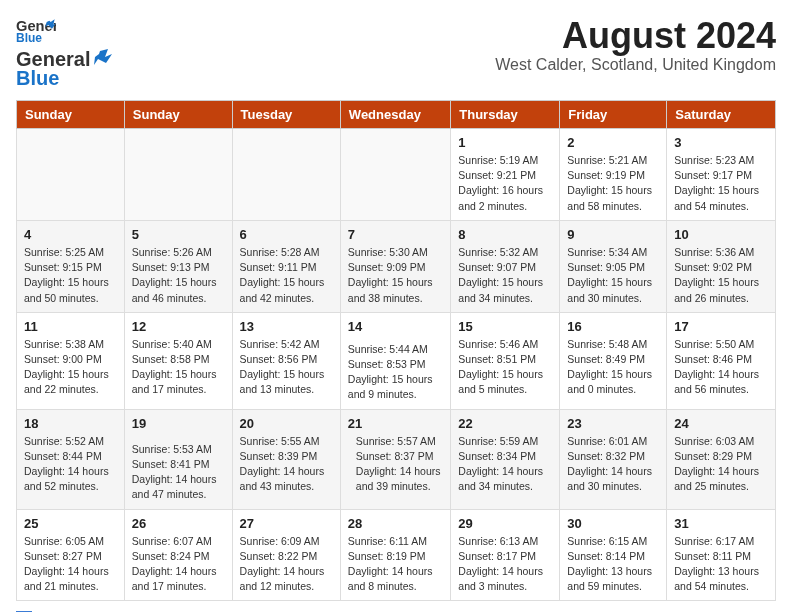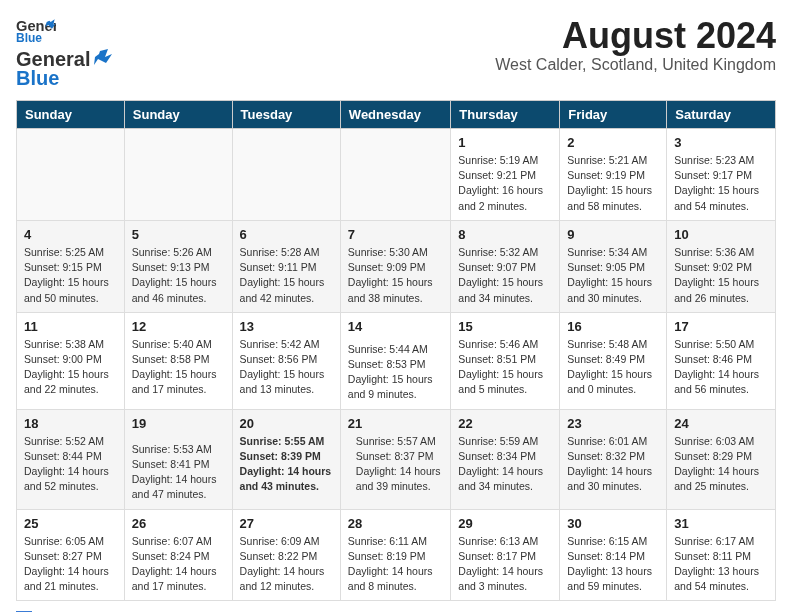--- a/index.html
+++ b/index.html
@@ -38,21 +38,21 @@
     .subtitle {
       font-size: 16px;
       color: #555;
     }
     .calendar-table {
       width: 100%;
       border-collapse: collapse;
       font-size: 11px;
     }
     .calendar-table th {
-      background-color: #0c4a6e;
+      background-color: #c2410c;
       color: #fff;
       text-align: left;
       padding: 6px 8px;
       font-size: 13px;
       font-weight: bold;
       border: 1px solid #ccc;
     }
     .calendar-table td {
       vertical-align: top;
       padding: 6px 7px;
@@ -272,21 +272,21 @@
         </td>
         <td>
           <span class="day-number">19</span>
           <div class="day-info" style="white-space: pre-line; margin-top: 11px;">Sunrise: 5:53 AM
 Sunset: 8:41 PM
 Daylight: 14 hours
 and 47 minutes.</div>
         </td>
         <td>
           <span class="day-number">20</span>
-          <div class="day-info" style="white-space: pre-line; font-weight: bold;">Sunrise: 5:55 AM
+          <div class="day-info" style="white-space: pre-line;">Sunrise: 5:55 AM
 Sunset: 8:39 PM
 Daylight: 14 hours
 and 43 minutes.</div>
         </td>
         <td>
           <span class="day-number">21</span>
           <div class="day-info" style="white-space: pre-line; margin-left: 8px;">Sunrise: 5:57 AM
 Sunset: 8:37 PM
 Daylight: 14 hours
 and 39 minutes.</div>

